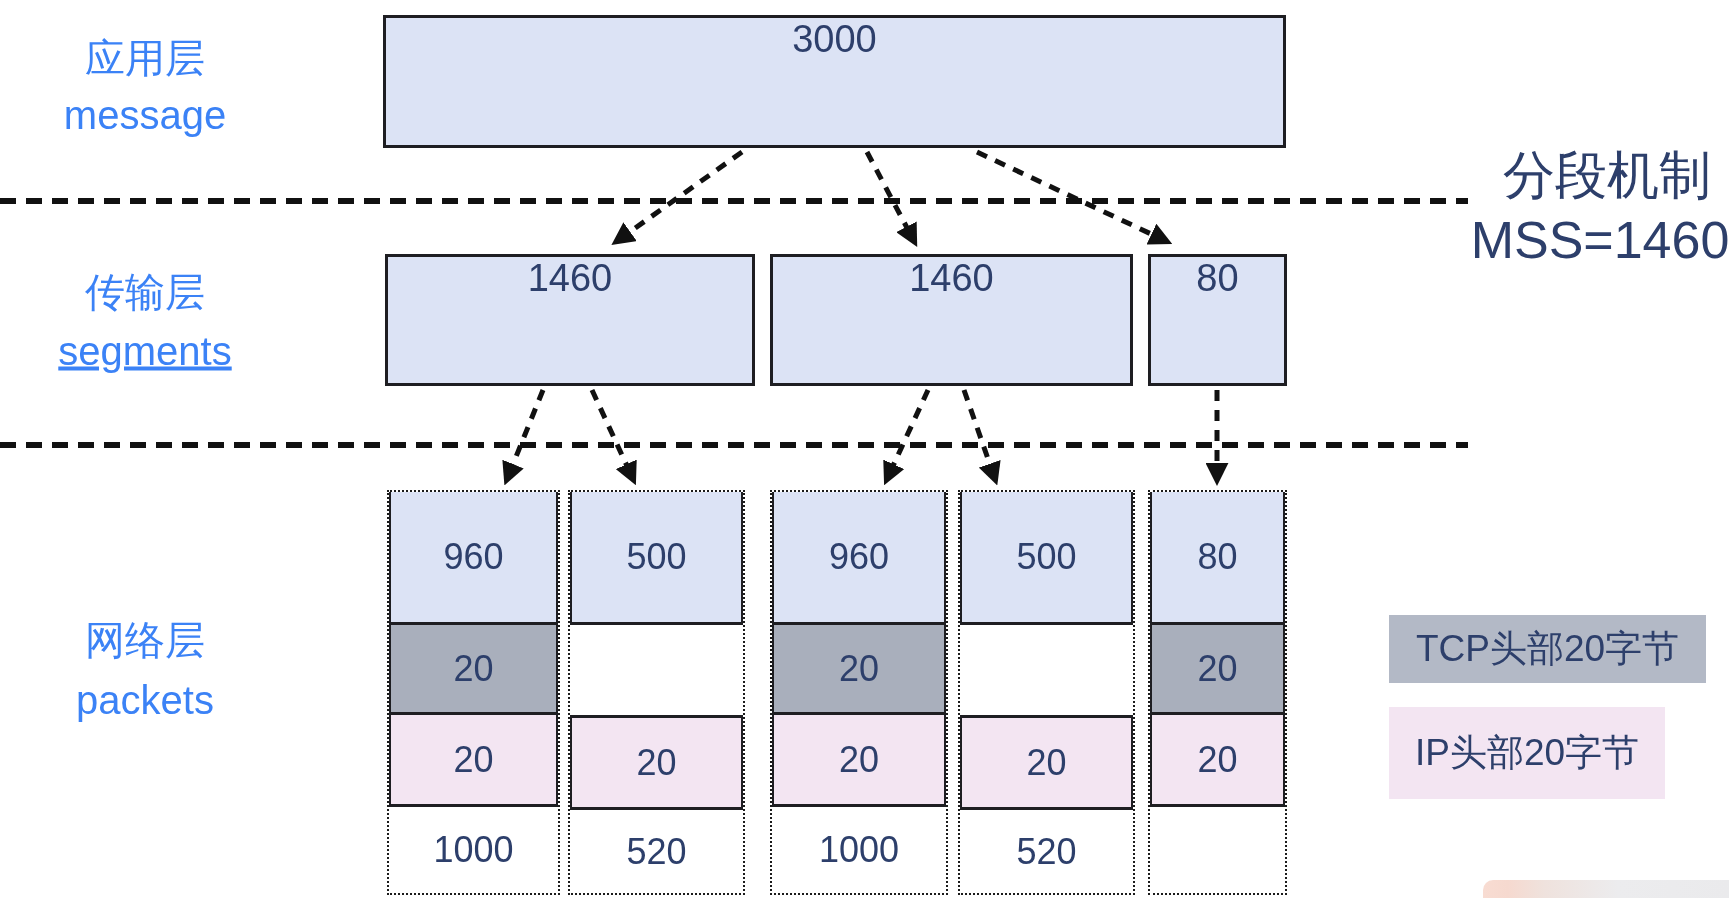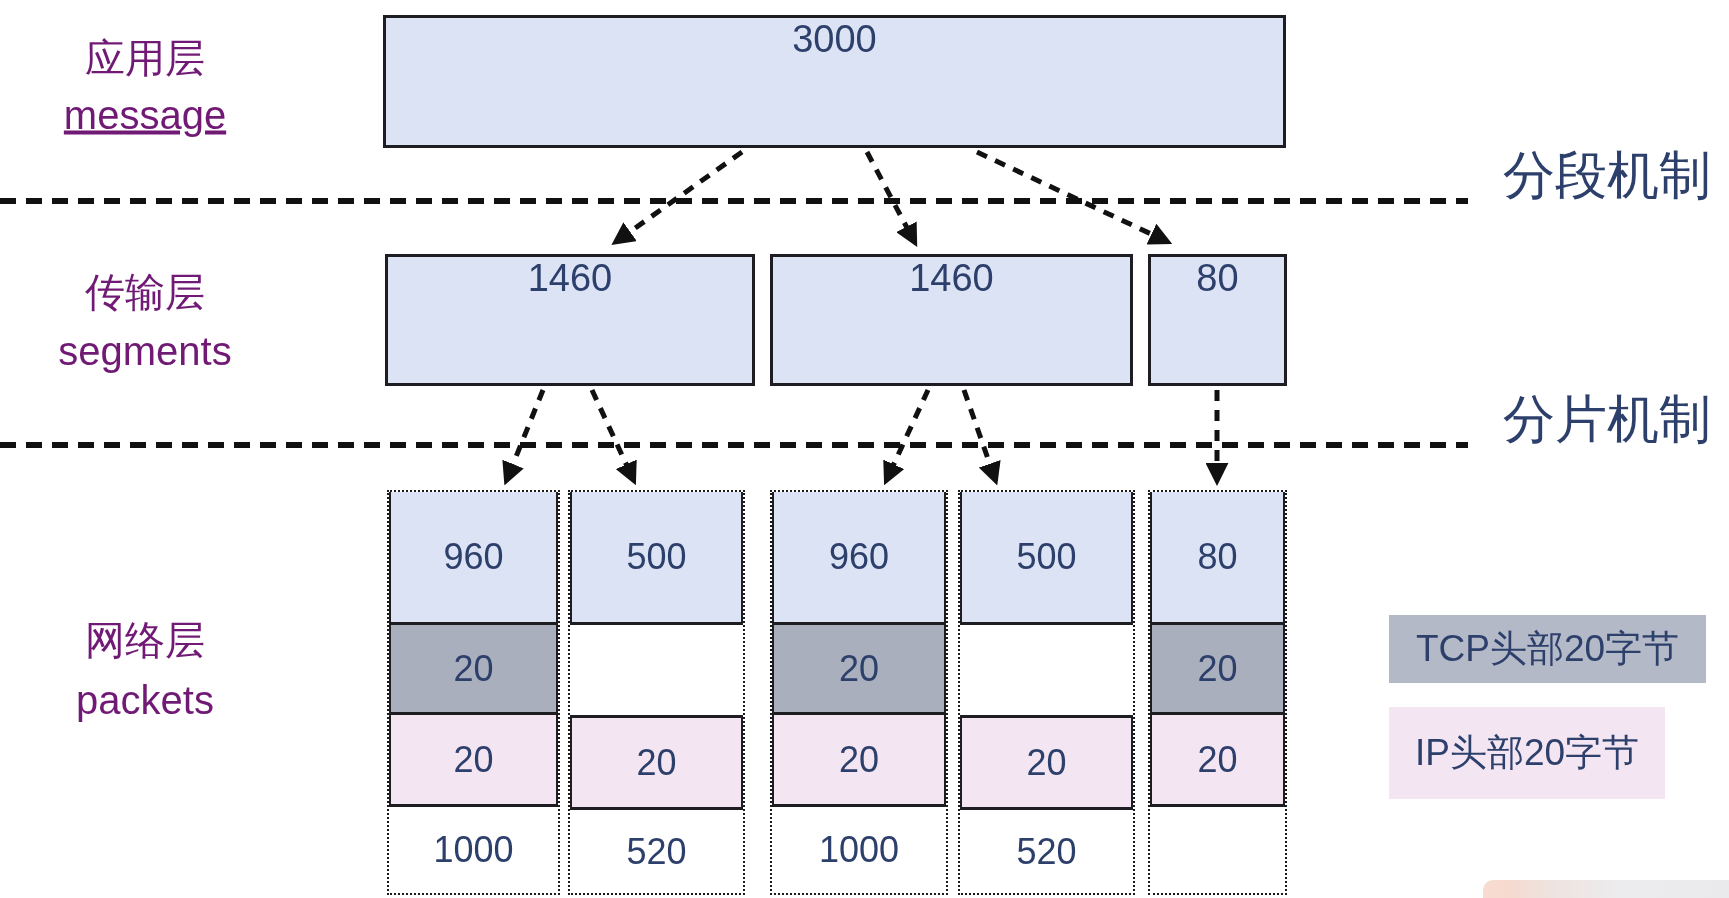--- a/index.html
+++ b/index.html
@@ -3,21 +3,21 @@
 <meta charset="utf-8">
 <style>
   html,body{margin:0;padding:0;background:#ffffff;}
   #canvas{
     position:relative;width:1729px;height:898px;background:#ffffff;overflow:hidden;
     font-family:"Liberation Sans","DejaVu Sans",sans-serif;color:#2d3f6b;
   }
   .abs{position:absolute;}
   .ctr{transform:translate(-50%,-50%);white-space:nowrap;}
   
-  .layer-line{font-size:40px;color:#701a75;text-align:center;}
+  .layer-line{font-size:40px;color:#3b82f6;text-align:center;}
   
   .solid-box{
     background:#dce3f5;border:3px solid #1e1e22;box-sizing:border-box;
     display:flex;align-items:flex-start;justify-content:center;
     font-size:38px;color:#2d3f6b;
   }
   
   .annot{font-size:52px;color:#2d3f6b;}
   
   .pkt-col{
@@ -48,25 +48,25 @@
   }
   svg{position:absolute;left:0;top:0;pointer-events:none;}
 </style>
 </head>
 <body>
 
 <div id="canvas">
 
   <div>
     <div class="abs ctr layer-line" style="left:145px;top:58px;">应用层</div>
-    <div class="abs ctr layer-line" style="left:145px;top:115px;text-decoration:underline;">message</div>
+    <div class="abs ctr layer-line" style="left:145px;top:115px;">message</div>
   </div>
   <div>
     <div class="abs ctr layer-line" style="left:145px;top:292px;">传输层</div>
-    <div class="abs ctr layer-line" style="left:145px;top:351px;">segments</div>
+    <div class="abs ctr layer-line" style="left:145px;top:351px;text-decoration:underline;">segments</div>
   </div>
   <div>
     <div class="abs ctr layer-line" style="left:145px;top:640px;">网络层</div>
     <div class="abs ctr layer-line" style="left:145px;top:700px;">packets</div>
   </div>
 
   <div class="abs solid-box" style="left:383px;top:15px;width:903px;height:133px;">
     <span>3000</span>
   </div>
 
@@ -108,21 +108,21 @@
     <div class="pkt-sec pkt-total">520</div>
   </div>
 
   <div class="abs pkt-col" style="left:1148px;top:490px;width:139px;height:405px;">
     <div class="pkt-sec pkt-data">80</div>
     <div class="pkt-sec pkt-tcp">20</div>
     <div class="pkt-sec pkt-ip">20</div>
   </div>
 
   <div class="abs ctr annot" style="left:1607px;top:176px;">分段机制</div>
-  <div class="abs ctr annot" style="left:1607px;top:420px;">分片机制</div>
+  <div class="abs ctr annot" style="left:1600px;top:240px;">MSS=1460</div>
 
   <div class="abs legend-box legend-tcp" style="left:1389px;top:615px;width:317px;height:68px;">
     <span>TCP头部20字节</span>
   </div>
   <div class="abs legend-box legend-ip" style="left:1389px;top:707px;width:276px;height:92px;">
     <span>IP头部20字节</span>
   </div>
 
   <div class="abs wm" style="left:1483px;top:880px;width:246px;height:18px;"></div>
 

